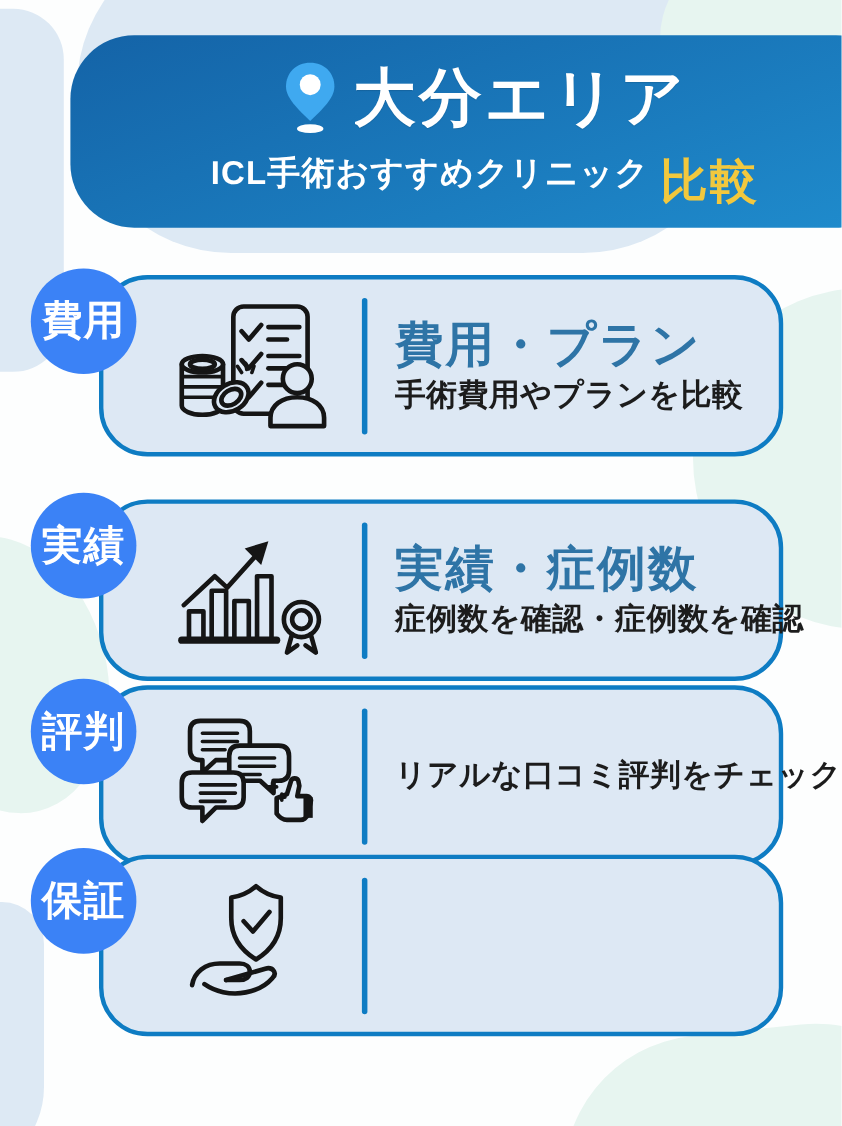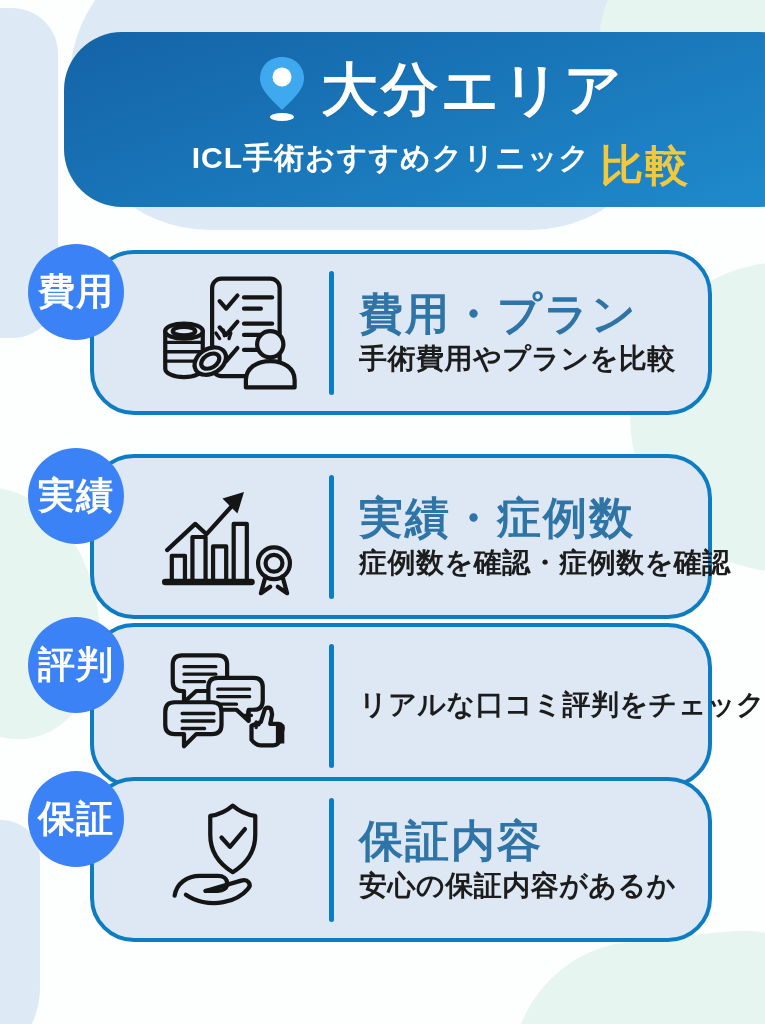--- a/index.html
+++ b/index.html
@@ -167,19 +167,15 @@
     <div class="badge">保証</div>
     <div class="icon-area">
       <svg class="line-icon" width="150" height="120" viewBox="0 0 160 128" fill="none" stroke="#151515" stroke-width="4.5" stroke-linecap="round" stroke-linejoin="round">
         <path d="M84 6 c8 7 17 10 24 11 v20 c0 20 -11 32 -24 40 c-13 -8 -24 -20 -24 -40 v-20 c7 -1 16 -4 24 -11 z"></path>
         <path d="M72 40 l9 10 16 -19"></path>
         <path d="M22 102 c2 -13 13 -21 27 -21 h19 c6 0 10 3 10 8 s-4 8 -10 8 h-13"></path>
         <path d="M55 97 l38 -11 c7 -2 12 4 7 9 c-6 7 -15 12 -26 14 c-15 3 -30 -1 -40 -8"></path>
       </svg>
     </div>
     <div class="divider"></div>
-    <div class="text-block">
-      <div class="card-title">保証内容</div>
-      <div class="card-desc">安心の保証内容があるか</div>
-    </div>
   </div>
 
 </div>
 
 </body></html>

